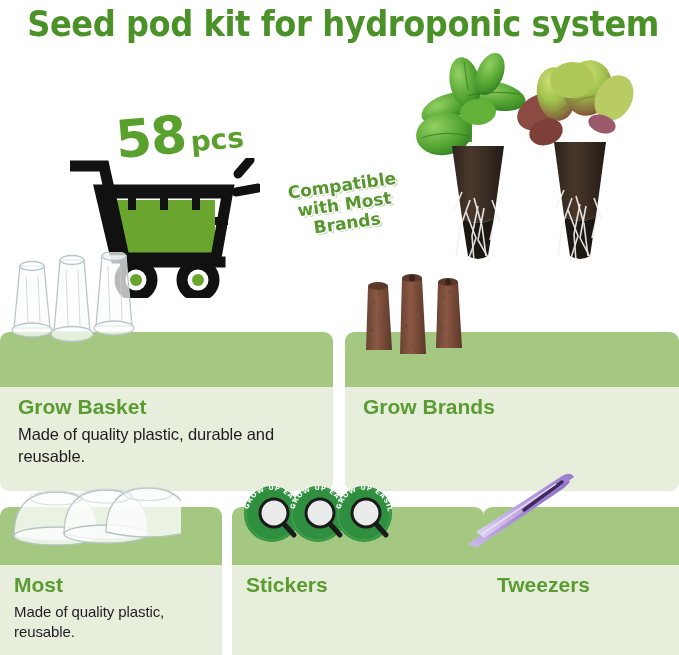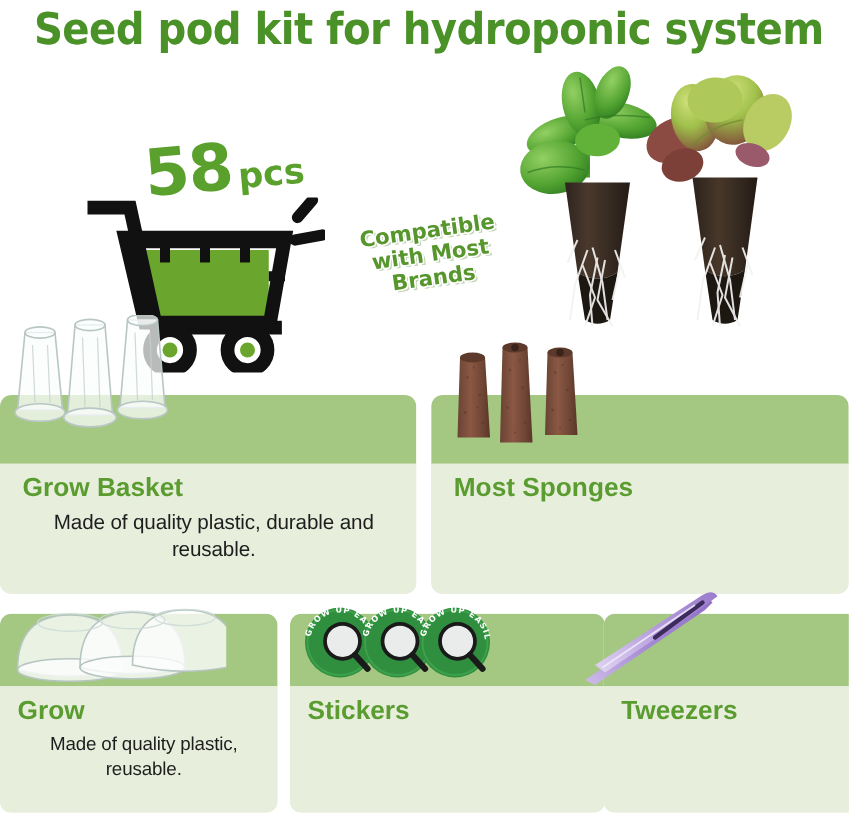--- a/index.html
+++ b/index.html
@@ -78,20 +78,21 @@
   }
 
   .plants { position: absolute; left: 408px; top: 2px; }
 
   
   .card {
     position: absolute;
     border-radius: 9px;
     overflow: hidden;
     background: #e7eedc;
+    margin-top: 16px;
   }
   .card-band {
     position: absolute;
     left: 0; top: 0;
     width: 100%;
     background: #a4c782;
     border-top-left-radius: 9px;
     border-top-right-radius: 9px;
   }
   .card-body {
@@ -103,21 +104,20 @@
   .card-title {
     position: absolute;
     font-weight: bold;
     color: #5a9c30;
     white-space: nowrap;
   }
   .card-desc {
     position: absolute;
     color: #1e1e1e;
     letter-spacing: -0.1px;
-    text-align: center;
   }
 
   
   .row1 { top: 316px; height: 159px; }
   .row1 .card-band { height: 55px; }
   .row1 .card-body { top: 55px; height: 104px; }
   .row1 .card-title { left: 18px; top: 63px; font-size: 21px; }
   .row1 .card-desc  { left: 18px; top: 92px; font-size: 16.5px; line-height: 1.32; }
 
   #card-grow-basket  { left: 0px;   width: 333px; }
@@ -302,21 +302,21 @@
         <line x1="70" y1="18" x2="72" y2="74"></line>
         <line x1="100" y1="14" x2="102" y2="68"></line>
         <line x1="112" y1="14" x2="114" y2="68"></line>
       </g>
     </svg>
   </div>
 
   <div class="card row1" id="card-grow-sponges">
     <div class="card-band"></div>
     <div class="card-body"></div>
-    <div class="card-title">Most Sponges</div>
+    <div class="card-title">Grow Brands</div>
   </div>
   <div class="art" style="left:360px; top:268px;">
     <svg width="110" height="92" viewBox="0 0 110 92" aria-hidden="true">
       <defs>
         <linearGradient id="spg" x1="0" y1="0" x2="1" y2="0">
           <stop offset="0%" stop-color="#6a4334"></stop>
           <stop offset="40%" stop-color="#8a5843"></stop>
           <stop offset="80%" stop-color="#6d4434"></stop>
           <stop offset="100%" stop-color="#593527"></stop>
         </linearGradient>
@@ -352,21 +352,21 @@
         <circle cx="96" cy="68" r="1"></circle>
           <circle cx="88" cy="74" r="0.9"></circle>
           <circle cx="90" cy="24" r="0.9"></circle>
       </g>
     </svg>
   </div>
 
   <div class="card row2" id="card-dome">
     <div class="card-band"></div>
     <div class="card-body"></div>
-    <div class="card-title">Grow</div>
+    <div class="card-title">Most</div>
     <div class="card-desc">Made of quality plastic, reusable.</div>
   </div>
   <div class="art" style="left:6px; top:484px;">
     <svg width="175" height="64" viewBox="0 0 175 64" aria-hidden="true">
       <g fill="#fbfdfd" fill-opacity="0.8" stroke="#b7c5c2" stroke-width="1.3">
         <path d="M8 52 Q8 8 50 8 Q92 8 92 52 Q50 62 8 52 Z"></path>
         <ellipse cx="50" cy="52" rx="42" ry="9"></ellipse>
         <path d="M58 50 Q58 6 100 6 Q142 6 142 50 Q100 60 58 50 Z"></path>
         <ellipse cx="100" cy="50" rx="42" ry="9"></ellipse>
         <path d="M100 48 Q100 4 142 4 Q184 4 184 48 Q142 58 100 48 Z"></path>

